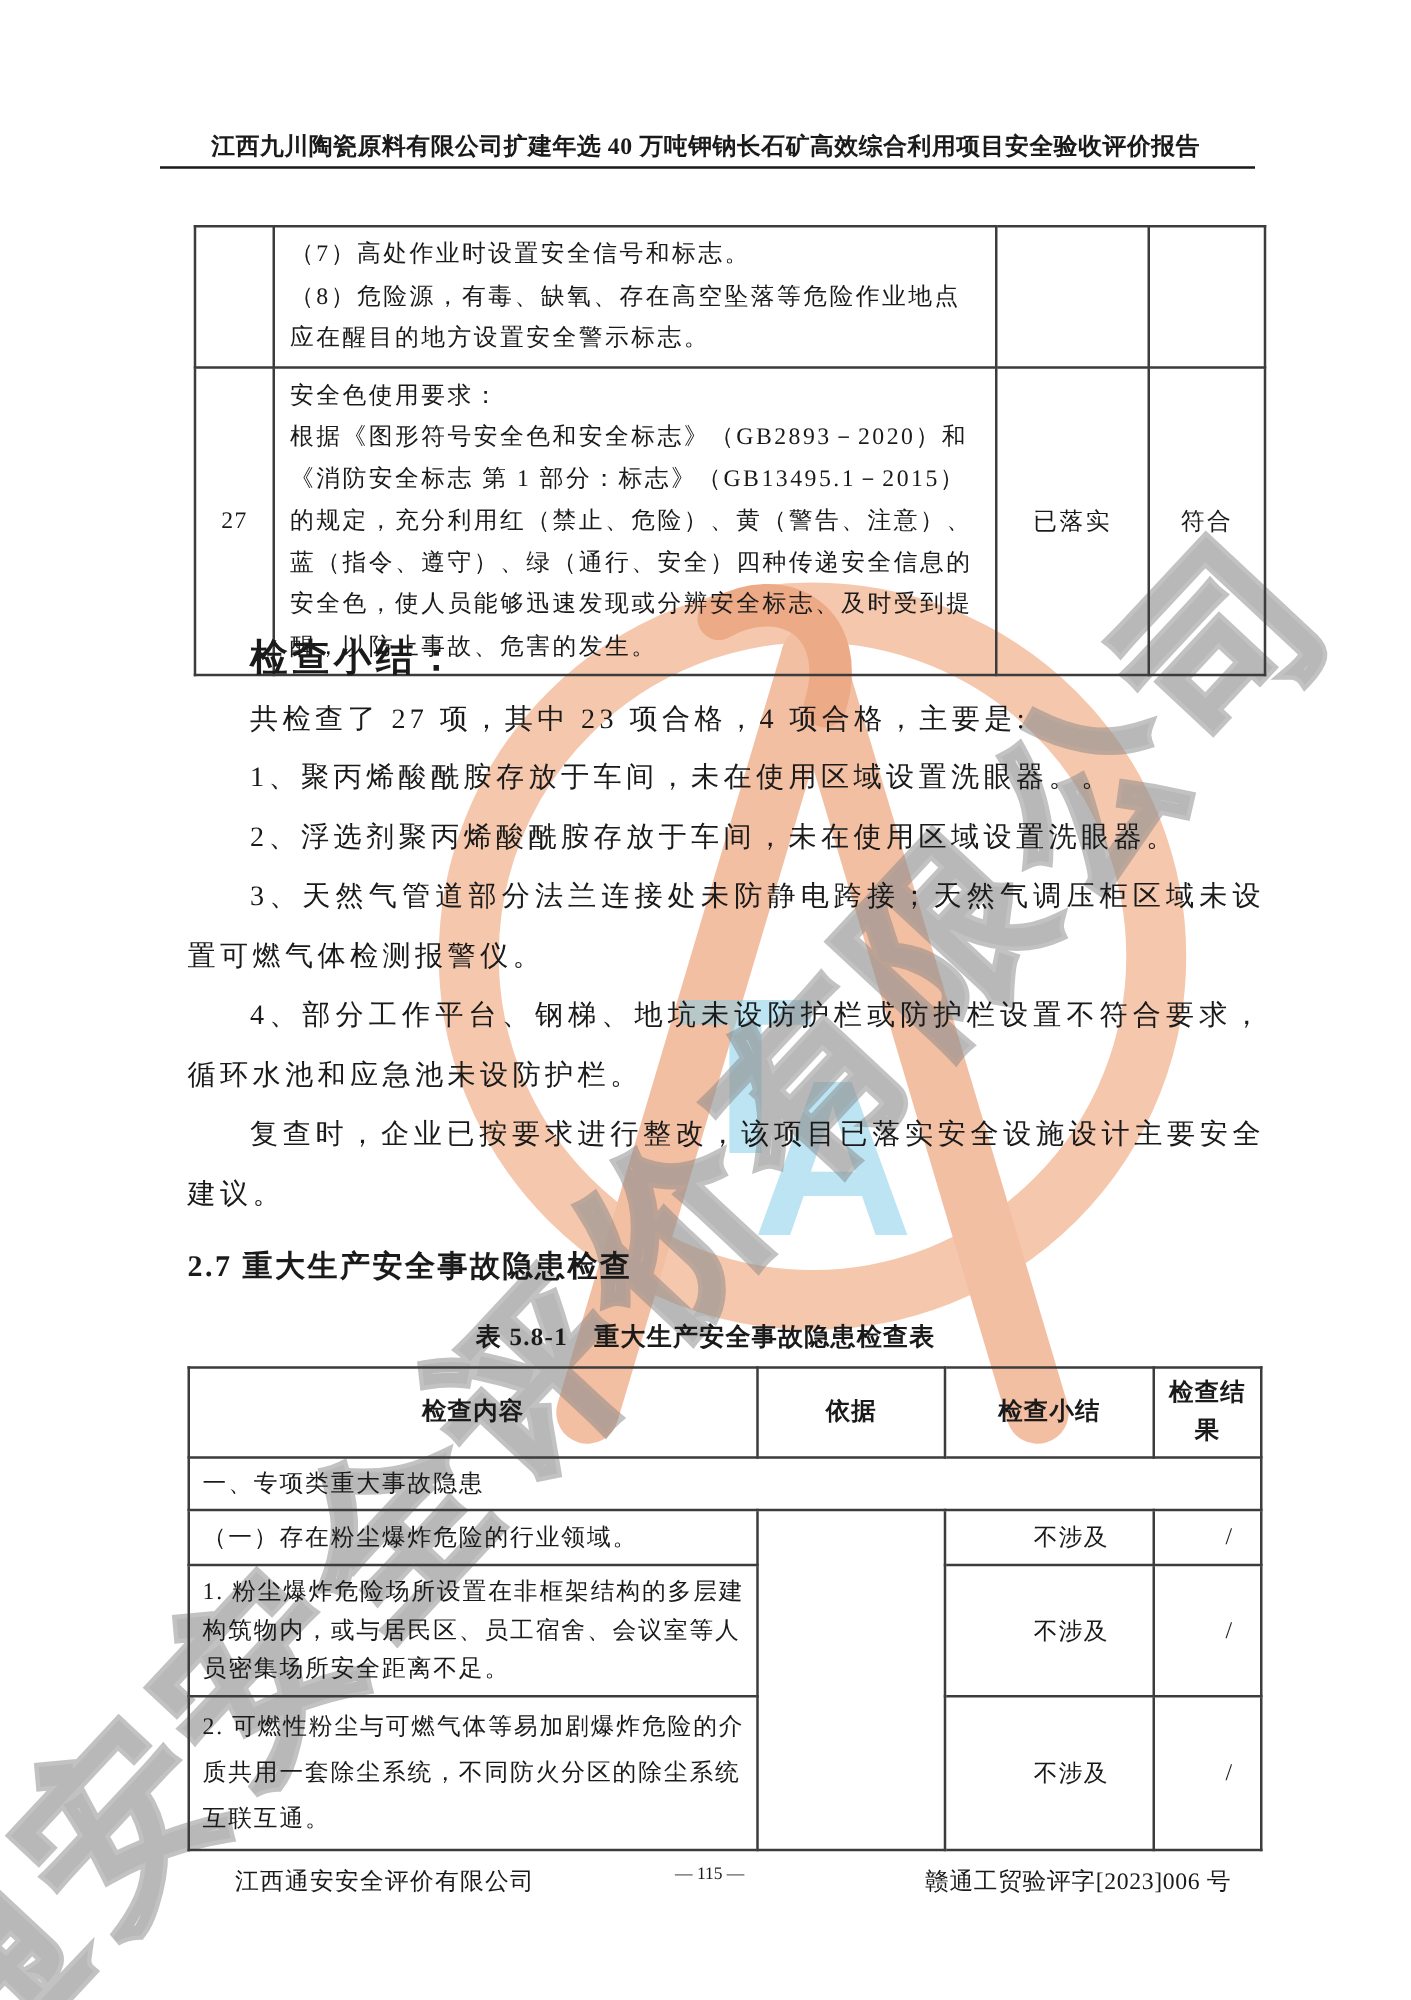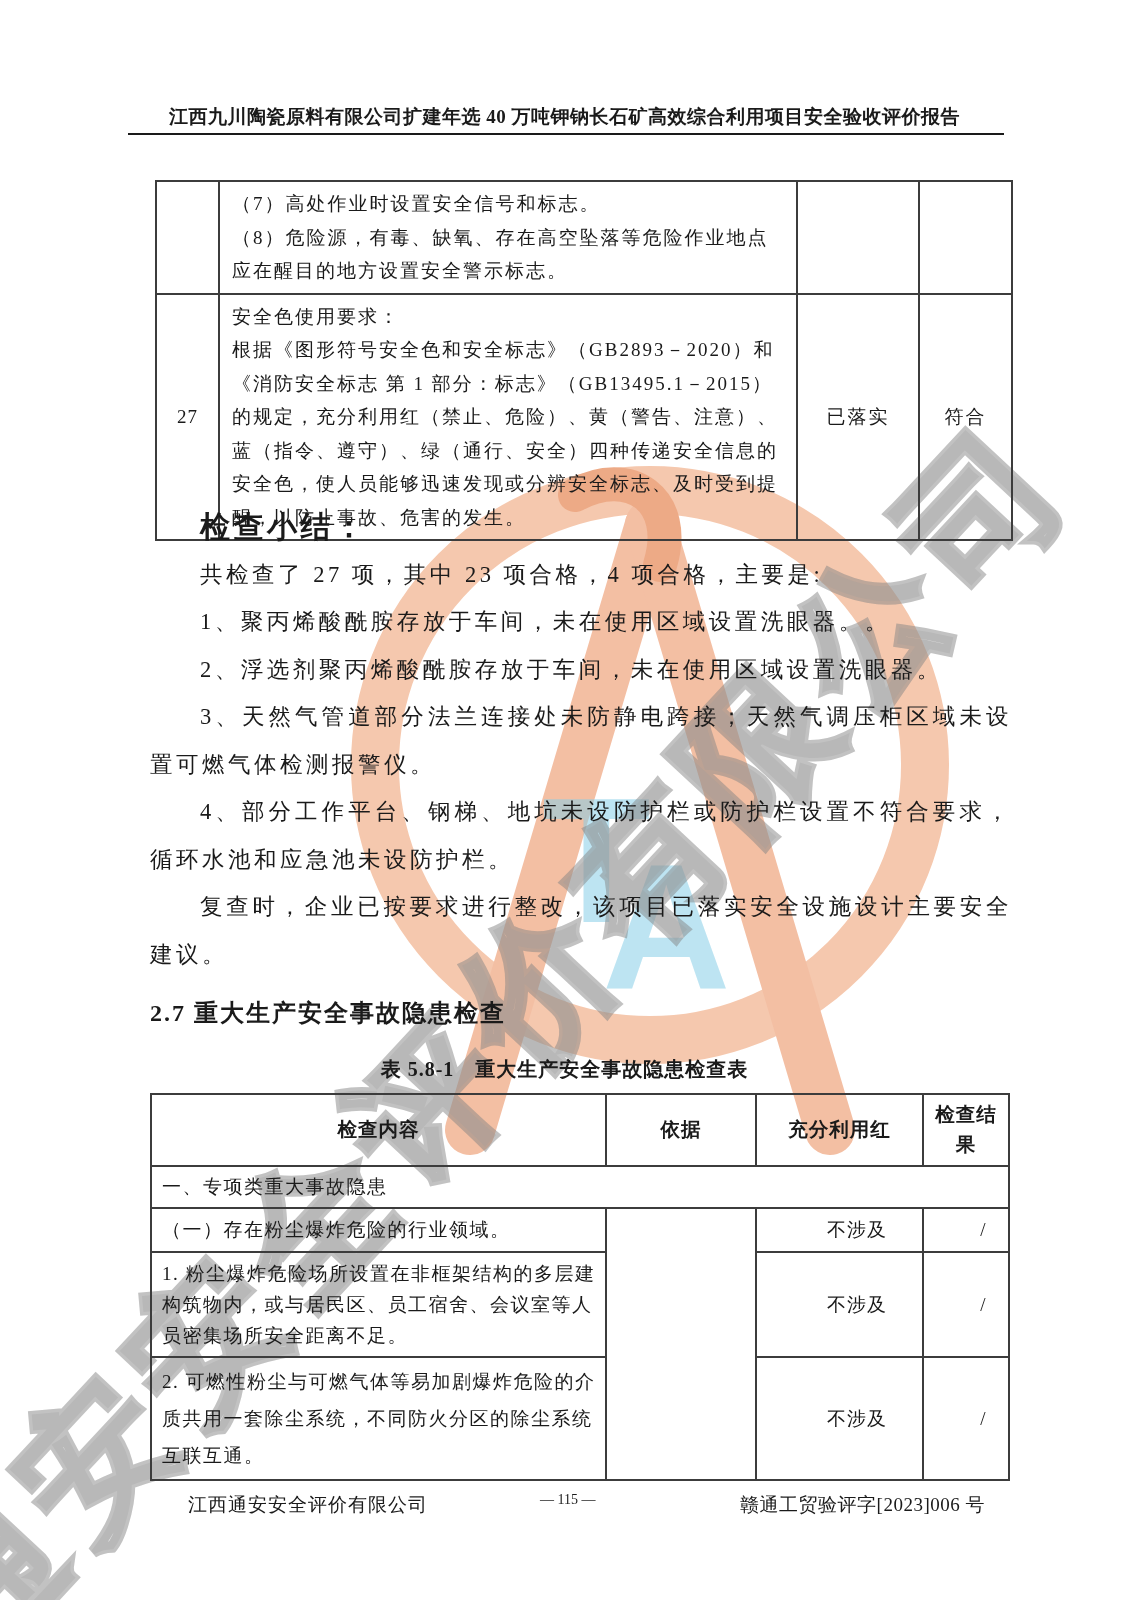--- a/index.html
+++ b/index.html
@@ -123,21 +123,21 @@
       <colgroup>
           <col style="width:455px">
           <col style="width:150px">
           <col style="width:167px">
           <col style="width:86px">
         </colgroup>
       <tbody>
           <tr style="height:72px;margin-left:24px;">
         <th>检查内容</th>
         <th>依据</th>
-        <th>充分利用红</th>
+        <th>检查小结</th>
         <th>检查结果</th>
       </tr>
       <tr style="height:42px;">
         <td class="cell-span" colspan="4">一、专项类重大事故隐患</td>
       </tr>
       <tr style="height:44px;">
         <td class="cell-content">（一）存在粉尘爆炸危险的行业领域。</td>
         <td rowspan="3" class="cell-center"></td>
         <td class="cell-center">不涉及</td>
         <td class="cell-center">/</td>

